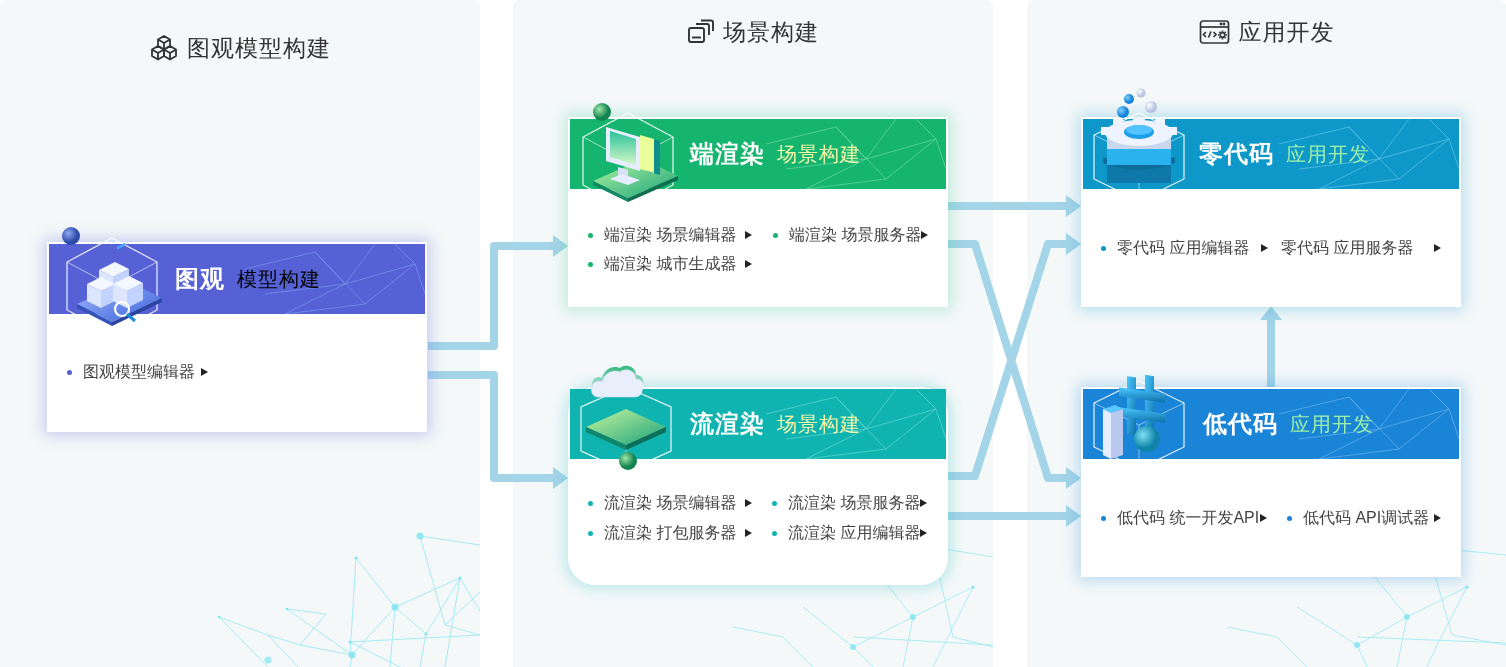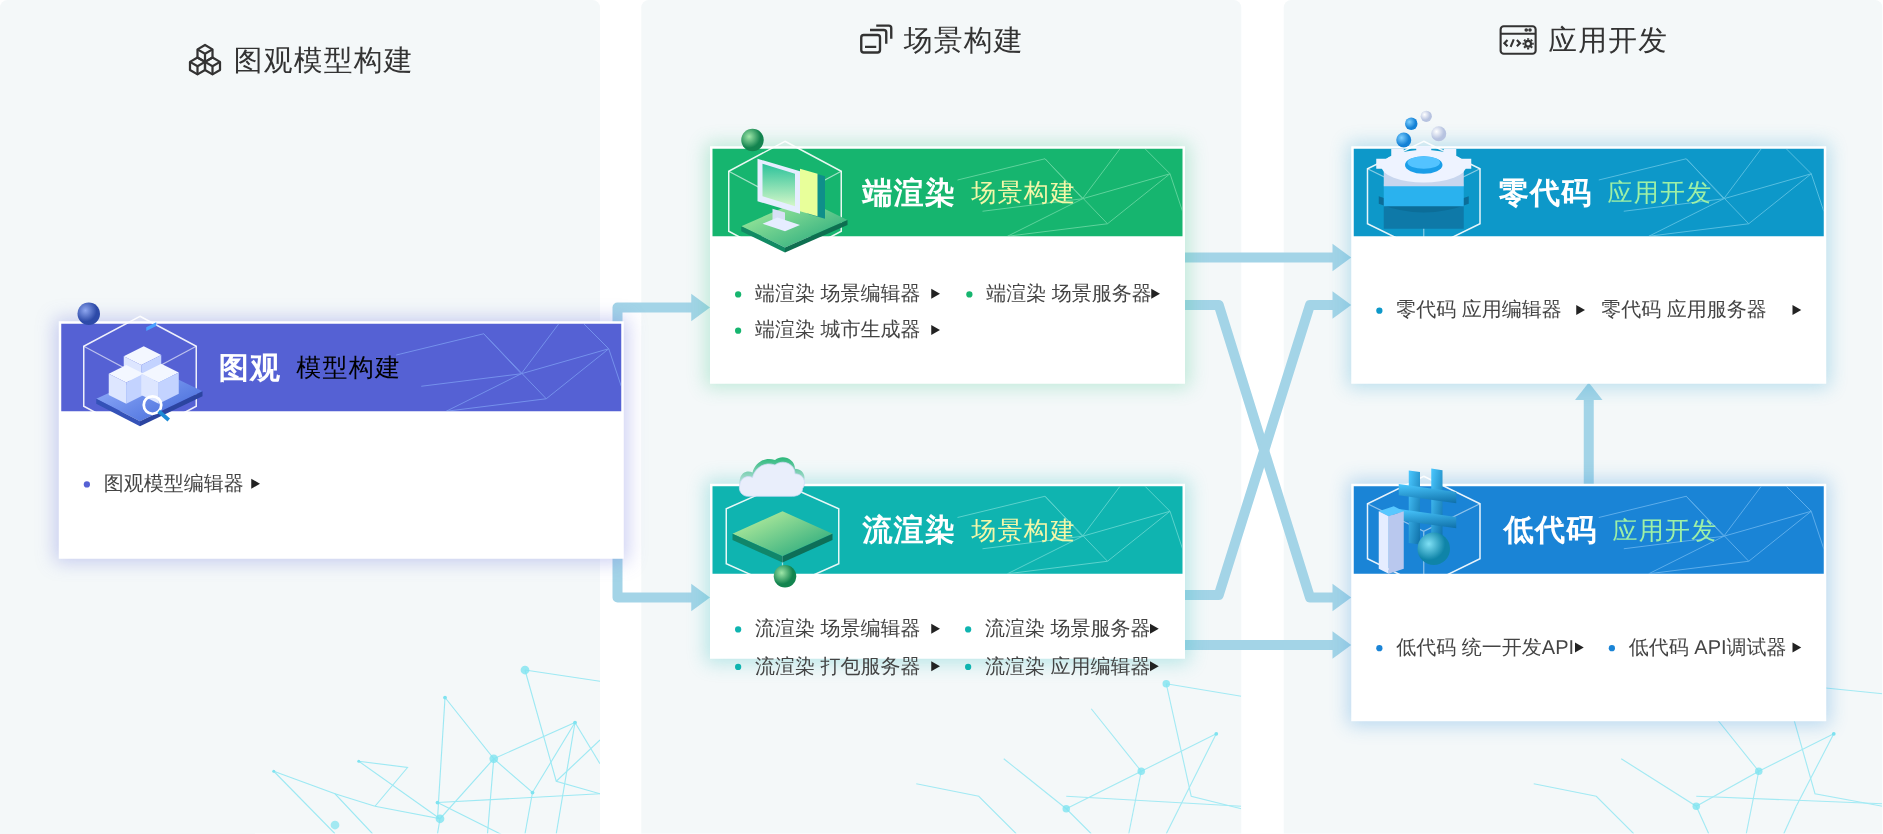--- a/index.html
+++ b/index.html
@@ -192,21 +192,21 @@
     <path d="M553 235 L568 246 L553 257 Z"></path>
     <path d="M553 467 L568 478 L553 489 Z"></path>
     <path d="M1066 195 L1081 206 L1066 217 Z"></path>
     <path d="M1066 233 L1081 244 L1066 255 Z"></path>
     <path d="M1066 467 L1081 478 L1066 489 Z"></path>
     <path d="M1066 505 L1081 516 L1066 527 Z"></path>
     <path d="M1260 320 L1271 306 L1282 320 Z"></path>
   </g>
 </svg>
 
-<div class="card" style="left:47px; top:257px; width:452px; height:190px; box-shadow:0 0 14px 3px rgba(110,118,220,0.35);">
+<div class="card" style="left:47px; top:242px; width:380px; height:190px; box-shadow:0 0 14px 3px rgba(110,118,220,0.35);">
   <div class="card-head" style="background:#5561d4;">
     <svg class="lines" width="200" height="70" viewBox="0 0 200 70">
       <g stroke="#8fb8ff" stroke-width="0.8" fill="none" opacity="0.55">
         <path d="M20 25 L90 8 L140 60 L60 70"></path>
           <path d="M90 8 L120 40 L190 20"></path>
           <path d="M120 40 L60 70"></path>
         <path d="M140 60 L190 20 L200 50"></path>
           <path d="M150 0 L120 40"></path>
           <path d="M170 0 L190 20"></path>
           <path d="M40 50 L120 40"></path>
@@ -316,21 +316,21 @@
       <span class="arrow" style="left:148px; top:6px;"></span>
     </div>
     <div class="item" style="left:20px; top:29px;">
       <span class="dot" style="background:#16b56f;"></span>
       <span>端渲染 城市生成器</span>
       <span class="arrow" style="left:157px; top:6px;"></span>
     </div>
   </div>
 </div>
 
-<div class="card" style="left:568px; top:387px; width:380px; height:140px; box-shadow:0 0 14px 3px rgba(40,190,190,0.3);">
+<div class="card" style="left:568px; top:387px; width:380px; height:198px; box-shadow:0 0 14px 3px rgba(40,190,190,0.3);border-radius:27px;">
   <div class="card-head" style="background:#0fb4b0;">
     <svg class="lines" width="200" height="70" viewBox="0 0 200 70">
       <g stroke="#a6f0e8" stroke-width="0.8" fill="none" opacity="0.5">
         <path d="M20 25 L90 8 L140 60 L60 70"></path>
           <path d="M90 8 L120 40 L190 20"></path>
           <path d="M120 40 L60 70"></path>
         <path d="M140 60 L190 20 L200 50"></path>
           <path d="M150 0 L120 40"></path>
           <path d="M170 0 L190 20"></path>
           <path d="M40 50 L120 40"></path>

